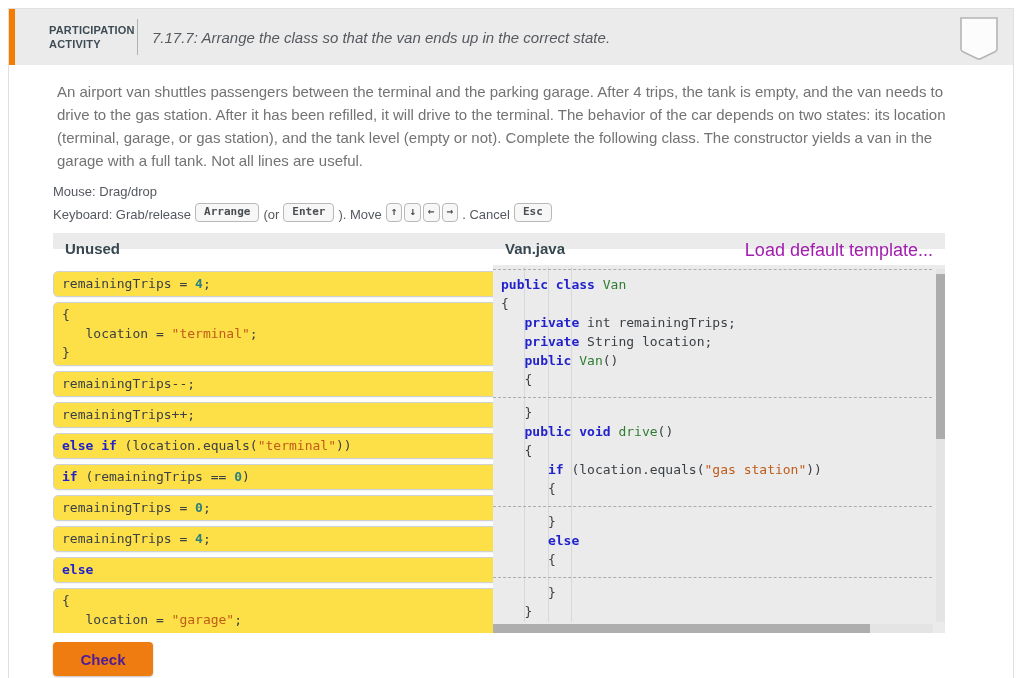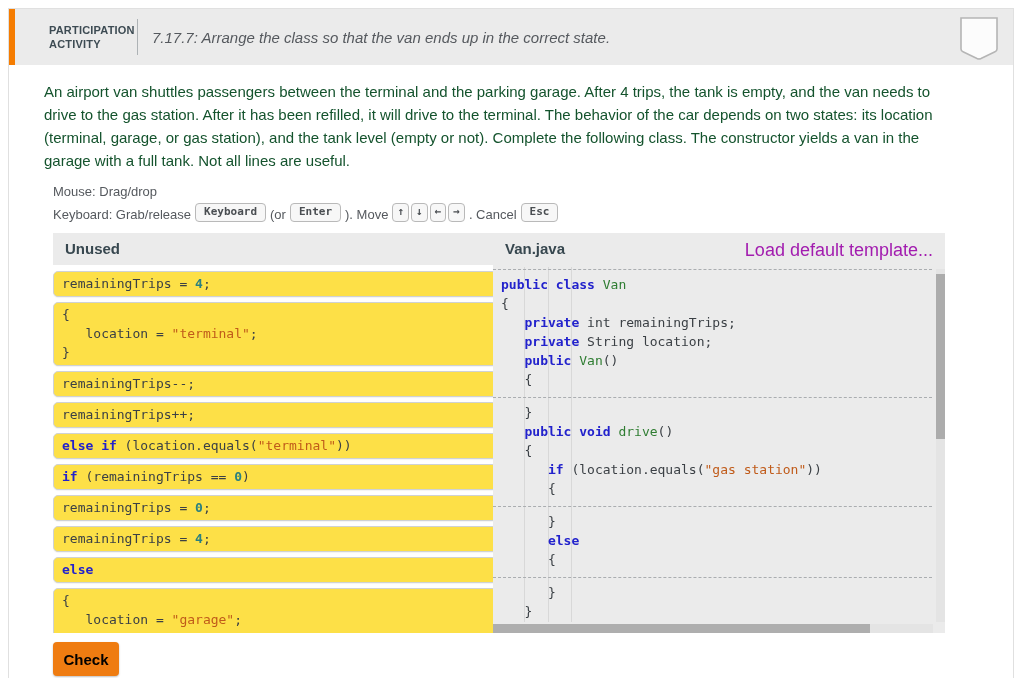--- a/index.html
+++ b/index.html
@@ -20,22 +20,22 @@
   .accent-bar { position:absolute; left:0; top:0; bottom:0; width:6px; background:#f57c00; }
   .pa-badge {
     margin-left:40px; font-size:11px; font-weight:bold; color:#3d4b53;
     line-height:14px; letter-spacing:0.2px; width:86px;
   }
   .header-divider { width:1px; height:36px; background:#adb2b5; margin:0 14px 0 2px; }
   .activity-title { font-size:15px; color:#55595e;font-style:italic; }
   .completion-badge { position:absolute; right:14px; top:8px; }
   
   .activity-description {
-    position:absolute; left:35px; top:71px; width:918px;
-    font-size:15px; line-height:23px; color:#14532d;
+    position:absolute; left:48px; top:71px; width:918px;
+    font-size:15px; line-height:23px; color:#737373;
   }
   .mouse-instructions {
     position:absolute; left:44px; top:175px; font-size:13px; color:#55595e;
   }
   .keyboard-instructions {
     position:absolute; left:44px; top:194px; font-size:13px; color:#55595e;
     display:flex; align-items:flex-end; gap:4px;
   }
   .key {
     display:inline-block; font-family:"DejaVu Sans Mono", monospace;
@@ -43,21 +43,21 @@
     border:1px solid #b9b9b9; border-radius:4px; padding:1px 8px 2px 8px;
     line-height:14px;
   }
   .key.arrow { padding:1px 4px 2px 4px; }
   .arrow-keys { display:inline-flex; gap:2px; }
   
   .panel { position:absolute; top:224px; height:400px; }
   .unused-panel { left:44px; width:458px; }
   .vanjava-panel { left:484px; width:452px; }
   .panel-header {
-    height:32px; background:#ebebeb; padding:7px 12px 0 12px;
+    height:16px; background:#ebebeb; padding:7px 12px 0 12px;
     font-size:15px; font-weight:bold; color:#37474f;
     display:flex; justify-content:space-between; align-items:flex-start;
   }
   .template-link { font-size:18px; font-weight:normal; color:#a21caf; cursor:pointer; }
   
   .blocks-area {
     position:absolute; top:38px; left:0; right:0; bottom:0;
     overflow:hidden; padding-right:14px; background:#fff;
   }
   .code-block {
@@ -88,22 +88,22 @@
     position:absolute; top:32px; left:0; right:0; bottom:0;
     background:#ebebeb; overflow:hidden;
   }
   .indent-guide { position:absolute; top:2px; bottom:11px; width:1px; background:#d8d8d8; }
   .code-segments { position:relative; padding-top:4px; margin-right:13px; }
   .code-segment {
     border-top:1px dashed #aaadb0; padding:5px 8px 8px 8px;
   }
   
   .check-button {
-    position:absolute; left:44px; top:633px; width:66px; height:34px;
-    background:#ef7c11; color:#000000; font-family:"Liberation Sans", sans-serif;
+    position:absolute; left:44px; top:633px; width:100px; height:34px;
+    background:#ef7c11; color:#4c1d95; font-family:"Liberation Sans", sans-serif;
     font-size:15px; font-weight:bold; border:none; border-radius:4px;
     cursor:pointer; box-shadow:0 1px 2px rgba(0,0,0,0.25);
   }
 </style>
 </head>
 <body>
 
 <div class="card">
 
   <div class="activity-header">
@@ -120,21 +120,21 @@
       </svg>
     </div>
   </div>
 
   <div class="activity-description">An airport van shuttles passengers between the terminal and the parking garage. After 4 trips, the tank is empty, and the van needs to drive to the gas station. After it has been refilled, it will drive to the terminal. The behavior of the car depends on two states: its location (terminal, garage, or gas station), and the tank level (empty or not). Complete the following class. The constructor yields a van in the garage with a full tank. Not all lines are useful.</div>
 
   <div class="mouse-instructions">Mouse: Drag/drop</div>
 
   <div class="keyboard-instructions">
     <span>Keyboard: Grab/release</span>
-    <span class="key">Keyboard</span>
+    <span class="key">Arrange</span>
     <span>(or</span>
     <span class="key">Enter</span>
     <span>). Move</span>
     <span class="arrow-keys">
       <span class="key arrow">↑</span>
       <span class="key arrow">↓</span>
       <span class="key arrow">←</span>
       <span class="key arrow">→</span>
     </span>
     <span>. Cancel</span>

